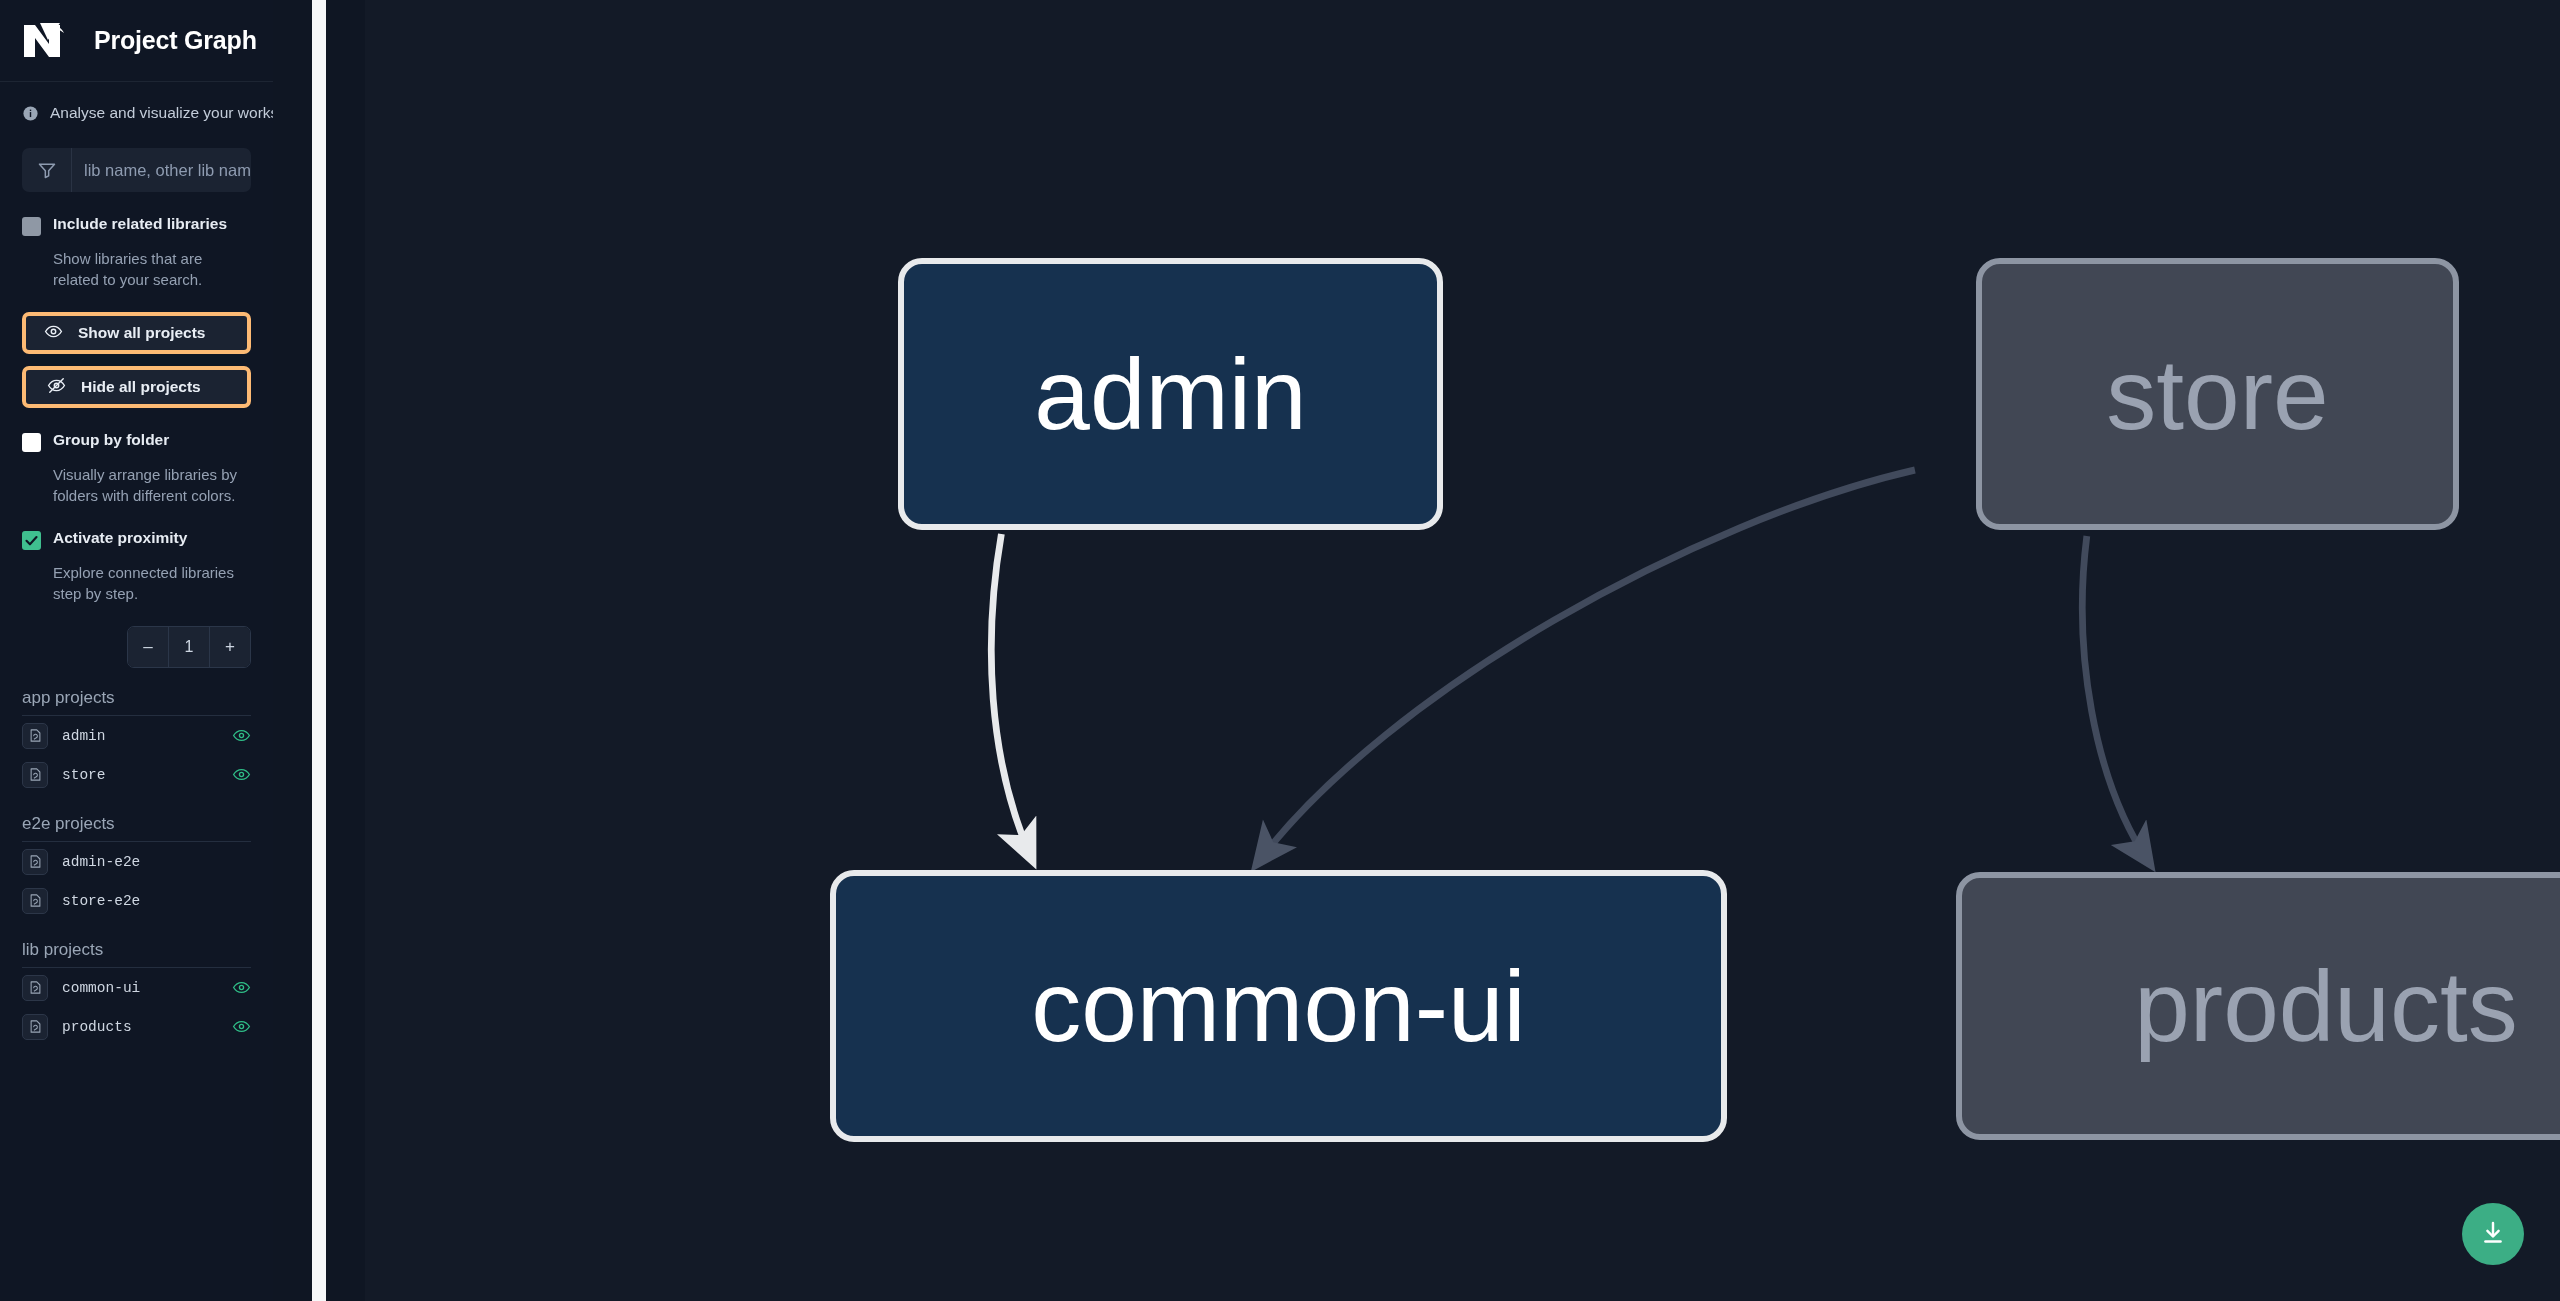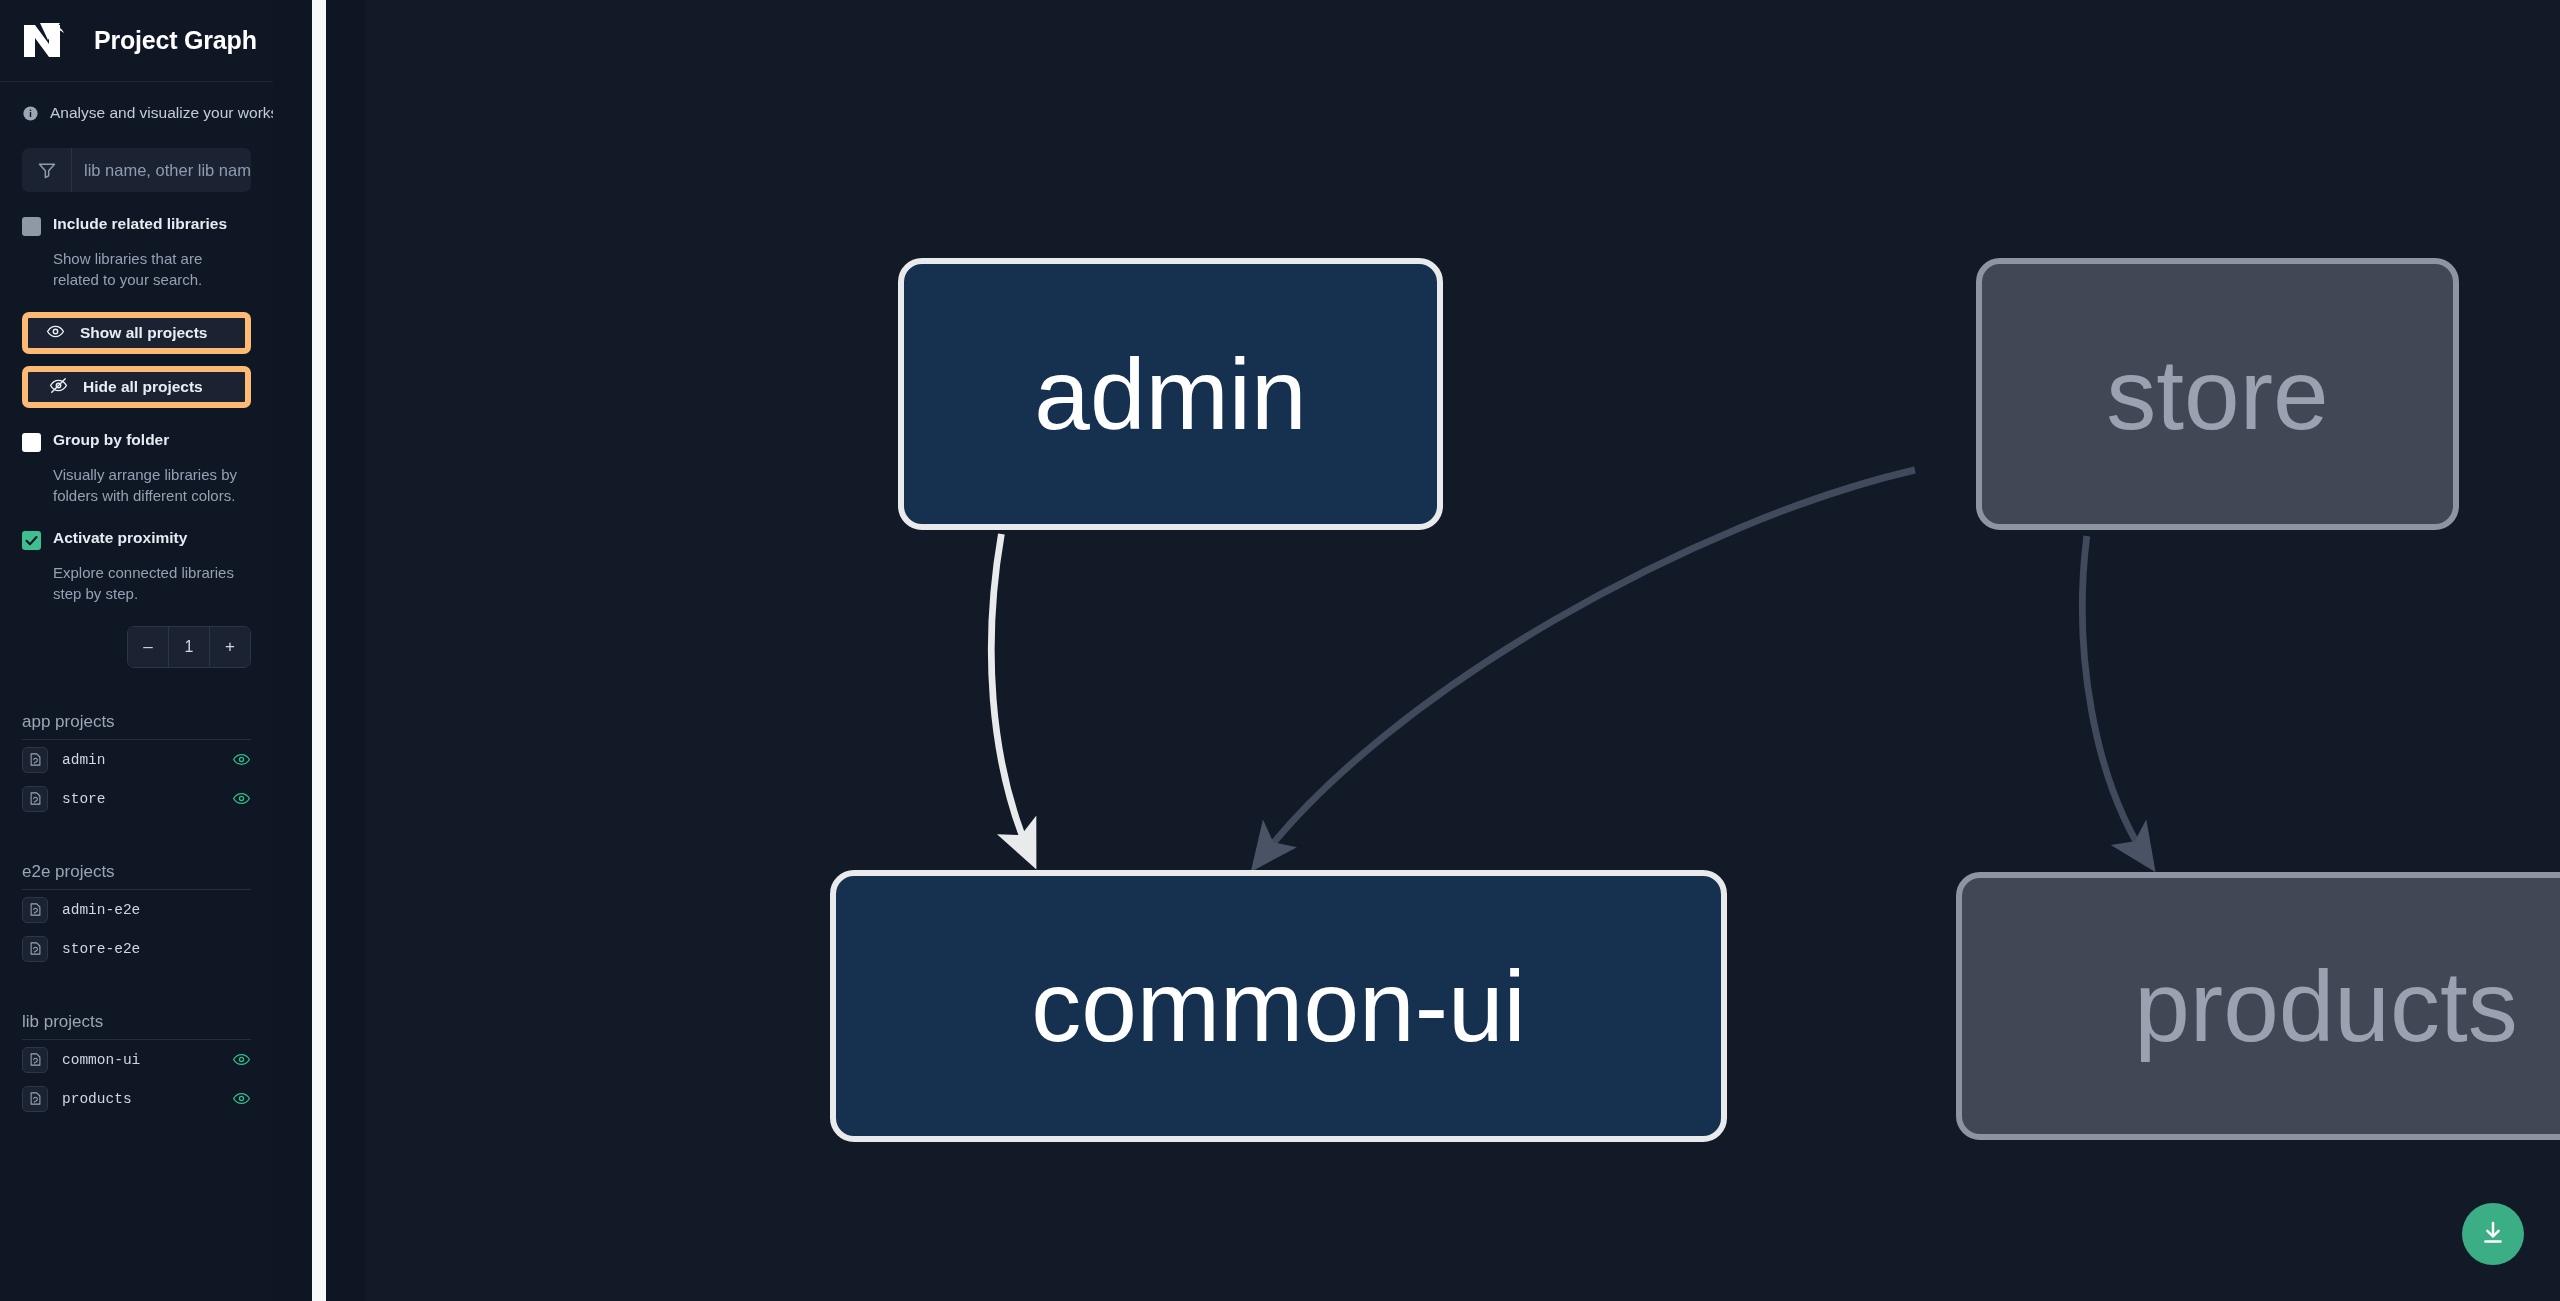--- a/index.html
+++ b/index.html
@@ -85,21 +85,21 @@
     background: #3fbf8f; display: flex; align-items: center; justify-content: center;
   }
   .opt-texts { min-width: 0; }
   .opt-title { color: #e7ecf3; font-size: 15.5px; font-weight: 700; line-height: 20px; }
   .opt-desc { color: #95a1b3; font-size: 15px; line-height: 21px; margin-top: 14px; }
 
   .big-btn {
     margin: 22px 22px 0 22px;
     height: 42px;
     background: #1b2332;
-    border: 6px solid #fdba74;
+    border: 4px solid #fdba74;
     border-radius: 7px;
     display: flex; align-items: center;
     padding-left: 18px; gap: 15px;
     cursor: pointer;
   }
   .big-btn .lbl { color: #e9eef5; font-size: 15.5px; font-weight: 700; }
   .big-btn + .big-btn { margin-top: 12px; padding-left: 21px; }
 
   .stepper {
     margin: 22px 22px 0 auto;
@@ -111,21 +111,21 @@
     margin-right: 22px;
   }
   .stepper > div {
     flex: 1; display: flex; align-items: center; justify-content: center;
     color: #cdd6e2; font-size: 17px; background: #1b2332;
     cursor: pointer; user-select: none;
   }
   .stepper > div + div { border-left: 1px solid #2b3649; }
   .stepper .val { cursor: default; font-size: 16px; }
 
-  .grp { margin-top: 44px; padding: 0 22px; }
+  .grp { margin-top: 20px; padding: 0 22px; }
   .grp-title {
     color: #9aa6b6; font-size: 17px; padding-bottom: 7px;
     border-bottom: 1px solid #242e3f;
   }
   .proj-row {
     display: flex; align-items: center;
     height: 39px; gap: 14px;
     cursor: pointer;
   }
   .proj-ico {

